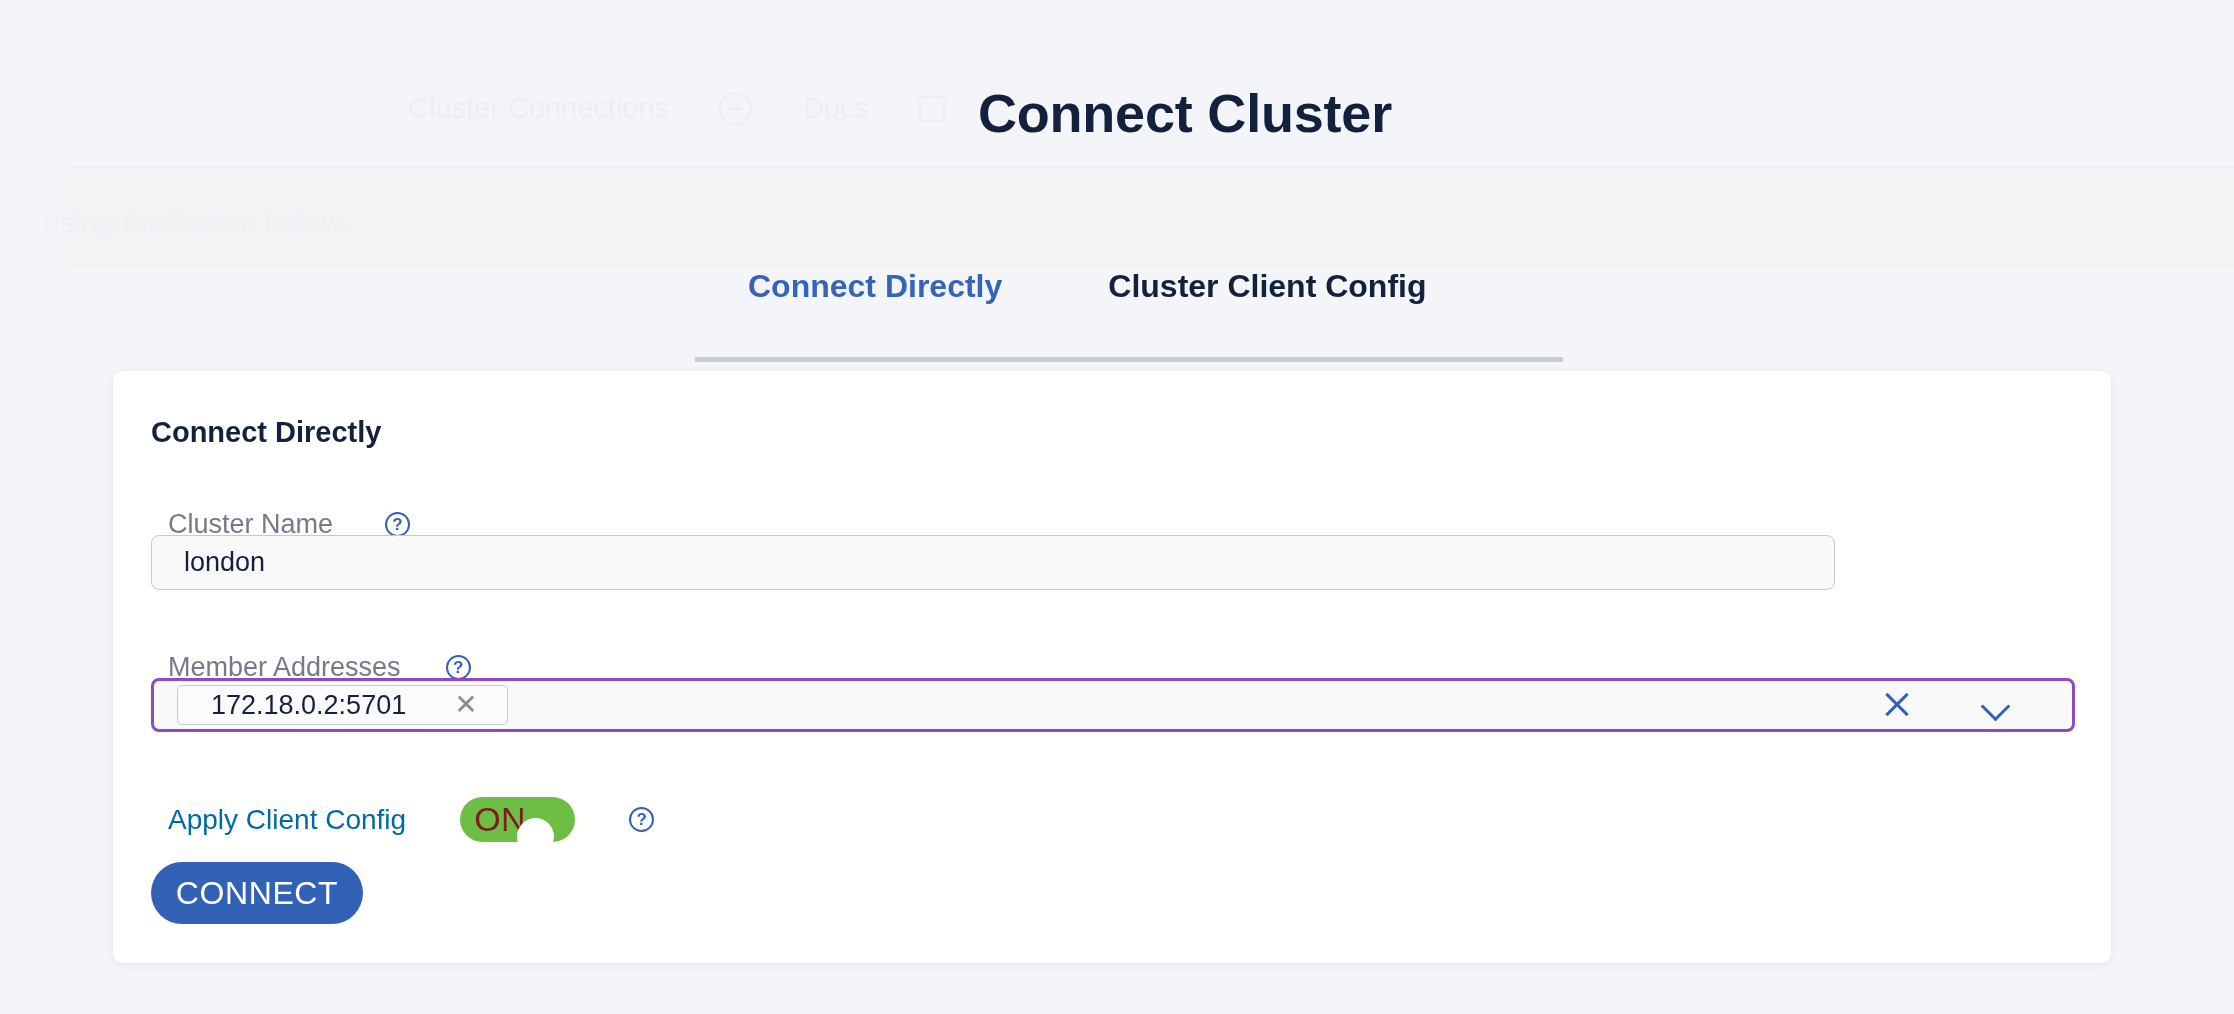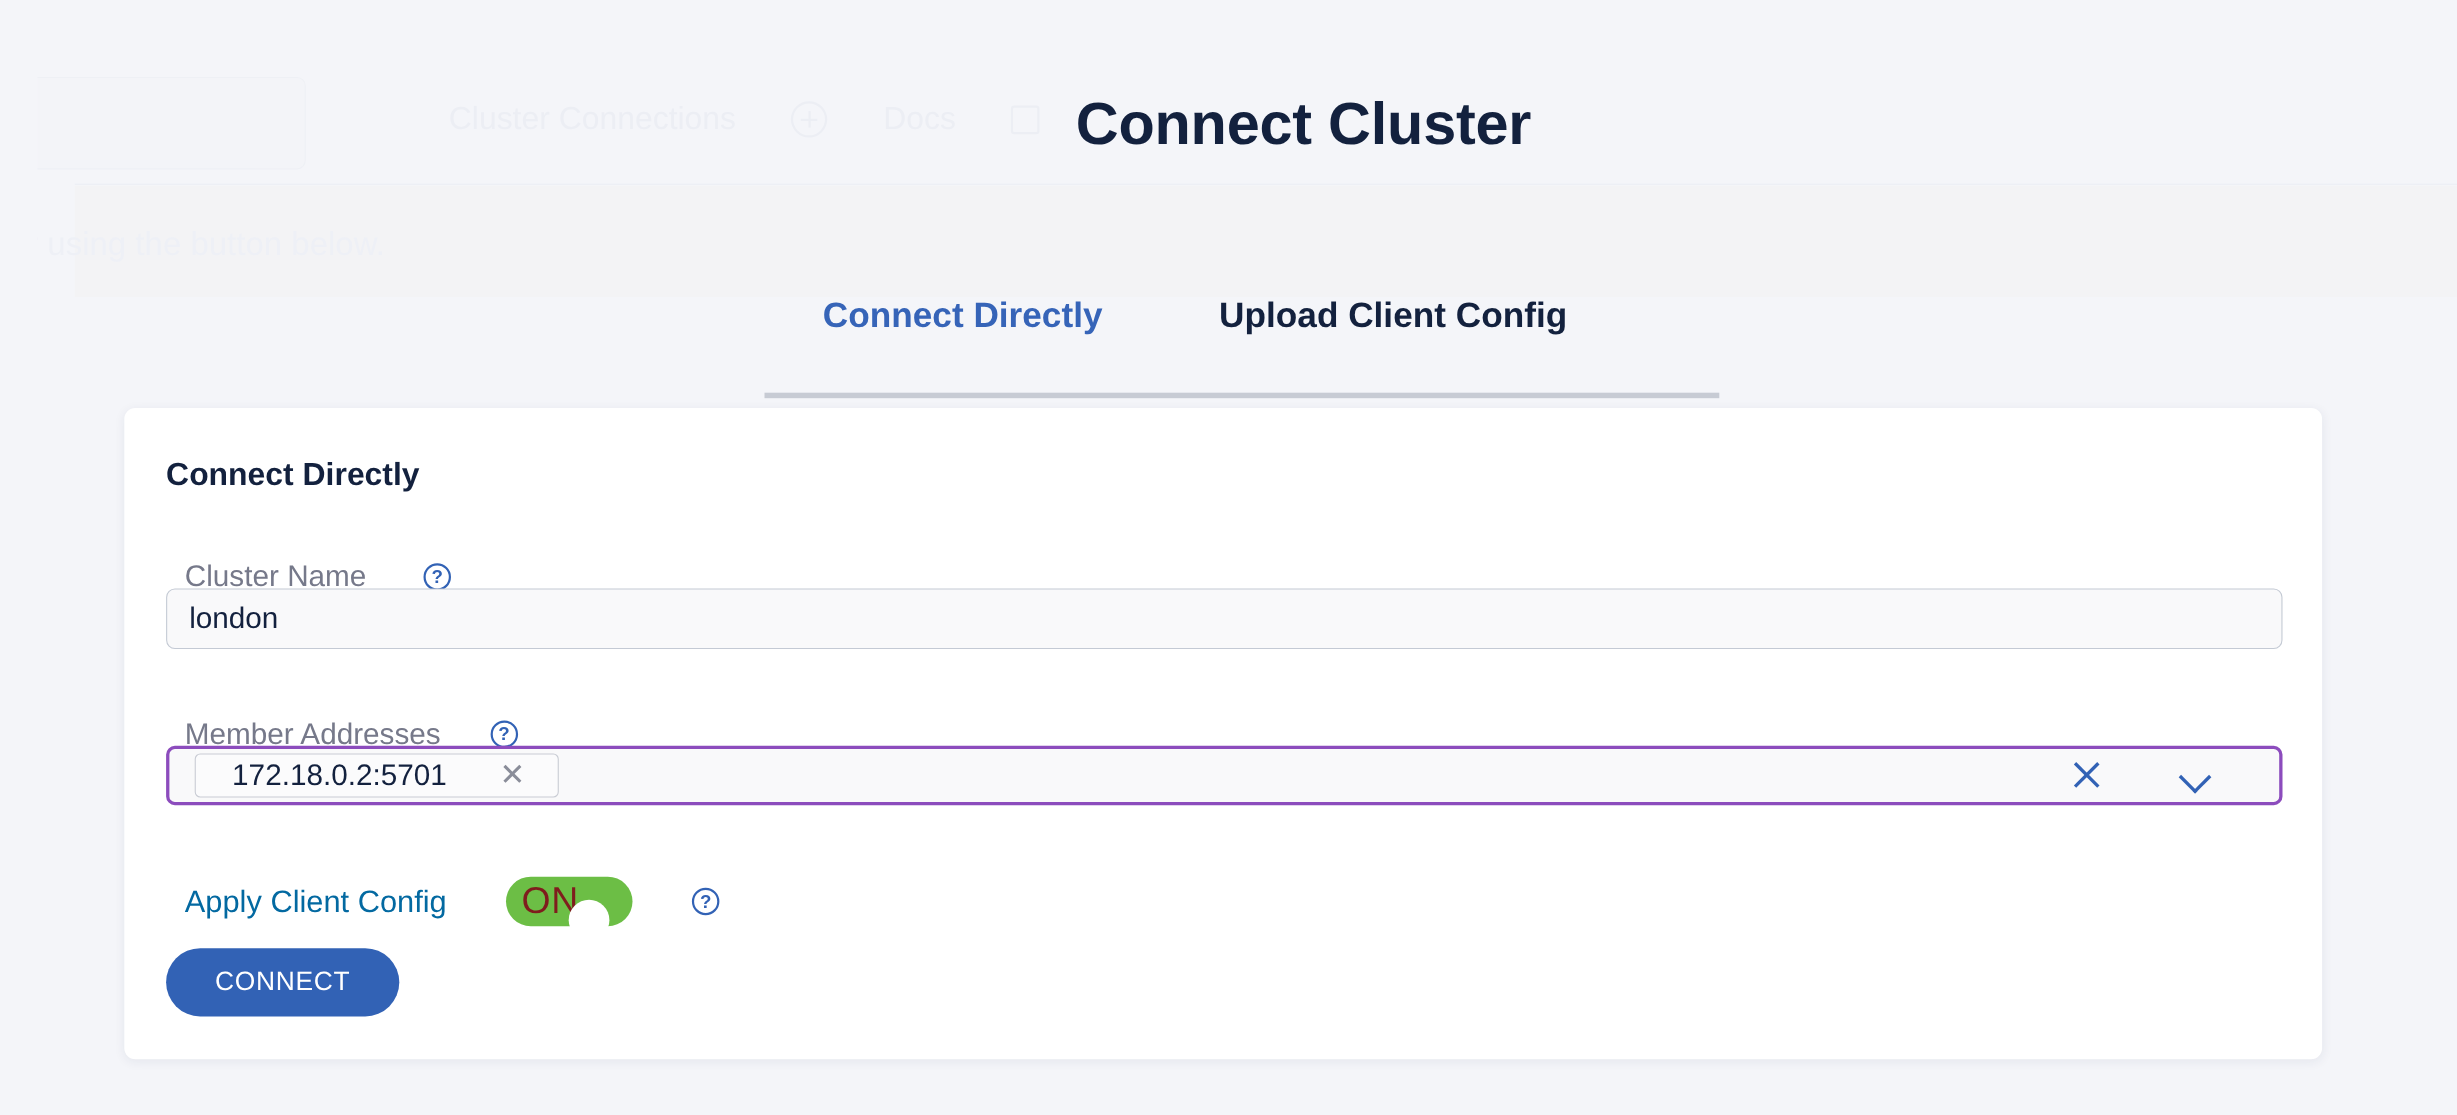--- a/index.html
+++ b/index.html
@@ -195,28 +195,28 @@
     line-height: 21px;
     text-align: center;
     display: inline-block;
     cursor: pointer;
     flex: 0 0 auto;
   }
 
   .text-input {
     position: absolute;
     left: 83px; top: 467px;
-    width: 1924px;
+    width: 1684px;
     height: 55px;
     background: #f9f9fa;
     border: 1px solid #c4cad4;
     border-radius: 8px;
     font-size: 27px;
     color: #13213e;
-    padding: 0 20px;
+    padding: 0 32px;
     font-family: "Liberation Sans", sans-serif;
     outline: none;
   }
 
   
   .multiselect {
     position: absolute;
     left: 83px; top: 610px;
     width: 1924px;
     height: 54px;
@@ -323,21 +323,21 @@
 
   
   .connect-btn {
     position: absolute;
     left: 83px; top: 794px;
     width: 212px; height: 62px;
     background: #3262b5;
     color: #ffffff;
     border: none;
     border-radius: 31px;
-    font-size: 24px;
+    font-size: 32px;
     letter-spacing: 0.6px;
     cursor: pointer;
     font-family: "Liberation Sans", sans-serif;
   }
 </style>
 </head>
 <body>
 
 <div class="bg-layer">
   <div class="bg-topbar"></div>
@@ -361,21 +361,21 @@
   <div class="bg-subtext">er using the button below.</div>
 </div>
 
 <div class="content">
 
   <div class="page-title">Connect Cluster</div>
 
   <div class="tabs-wrap">
     <div class="tabs-row">
       <button class="tab active">Connect Directly</button>
-      <button class="tab">Upload Client Config</button>
+      <button class="tab">Cluster Client Config</button>
     </div>
     <div class="tabs-underline">
       <div class="active-bar"></div>
     </div>
   </div>
 
   <div class="card"></div>
 
   <div class="card-title">Connect Directly</div>
 

